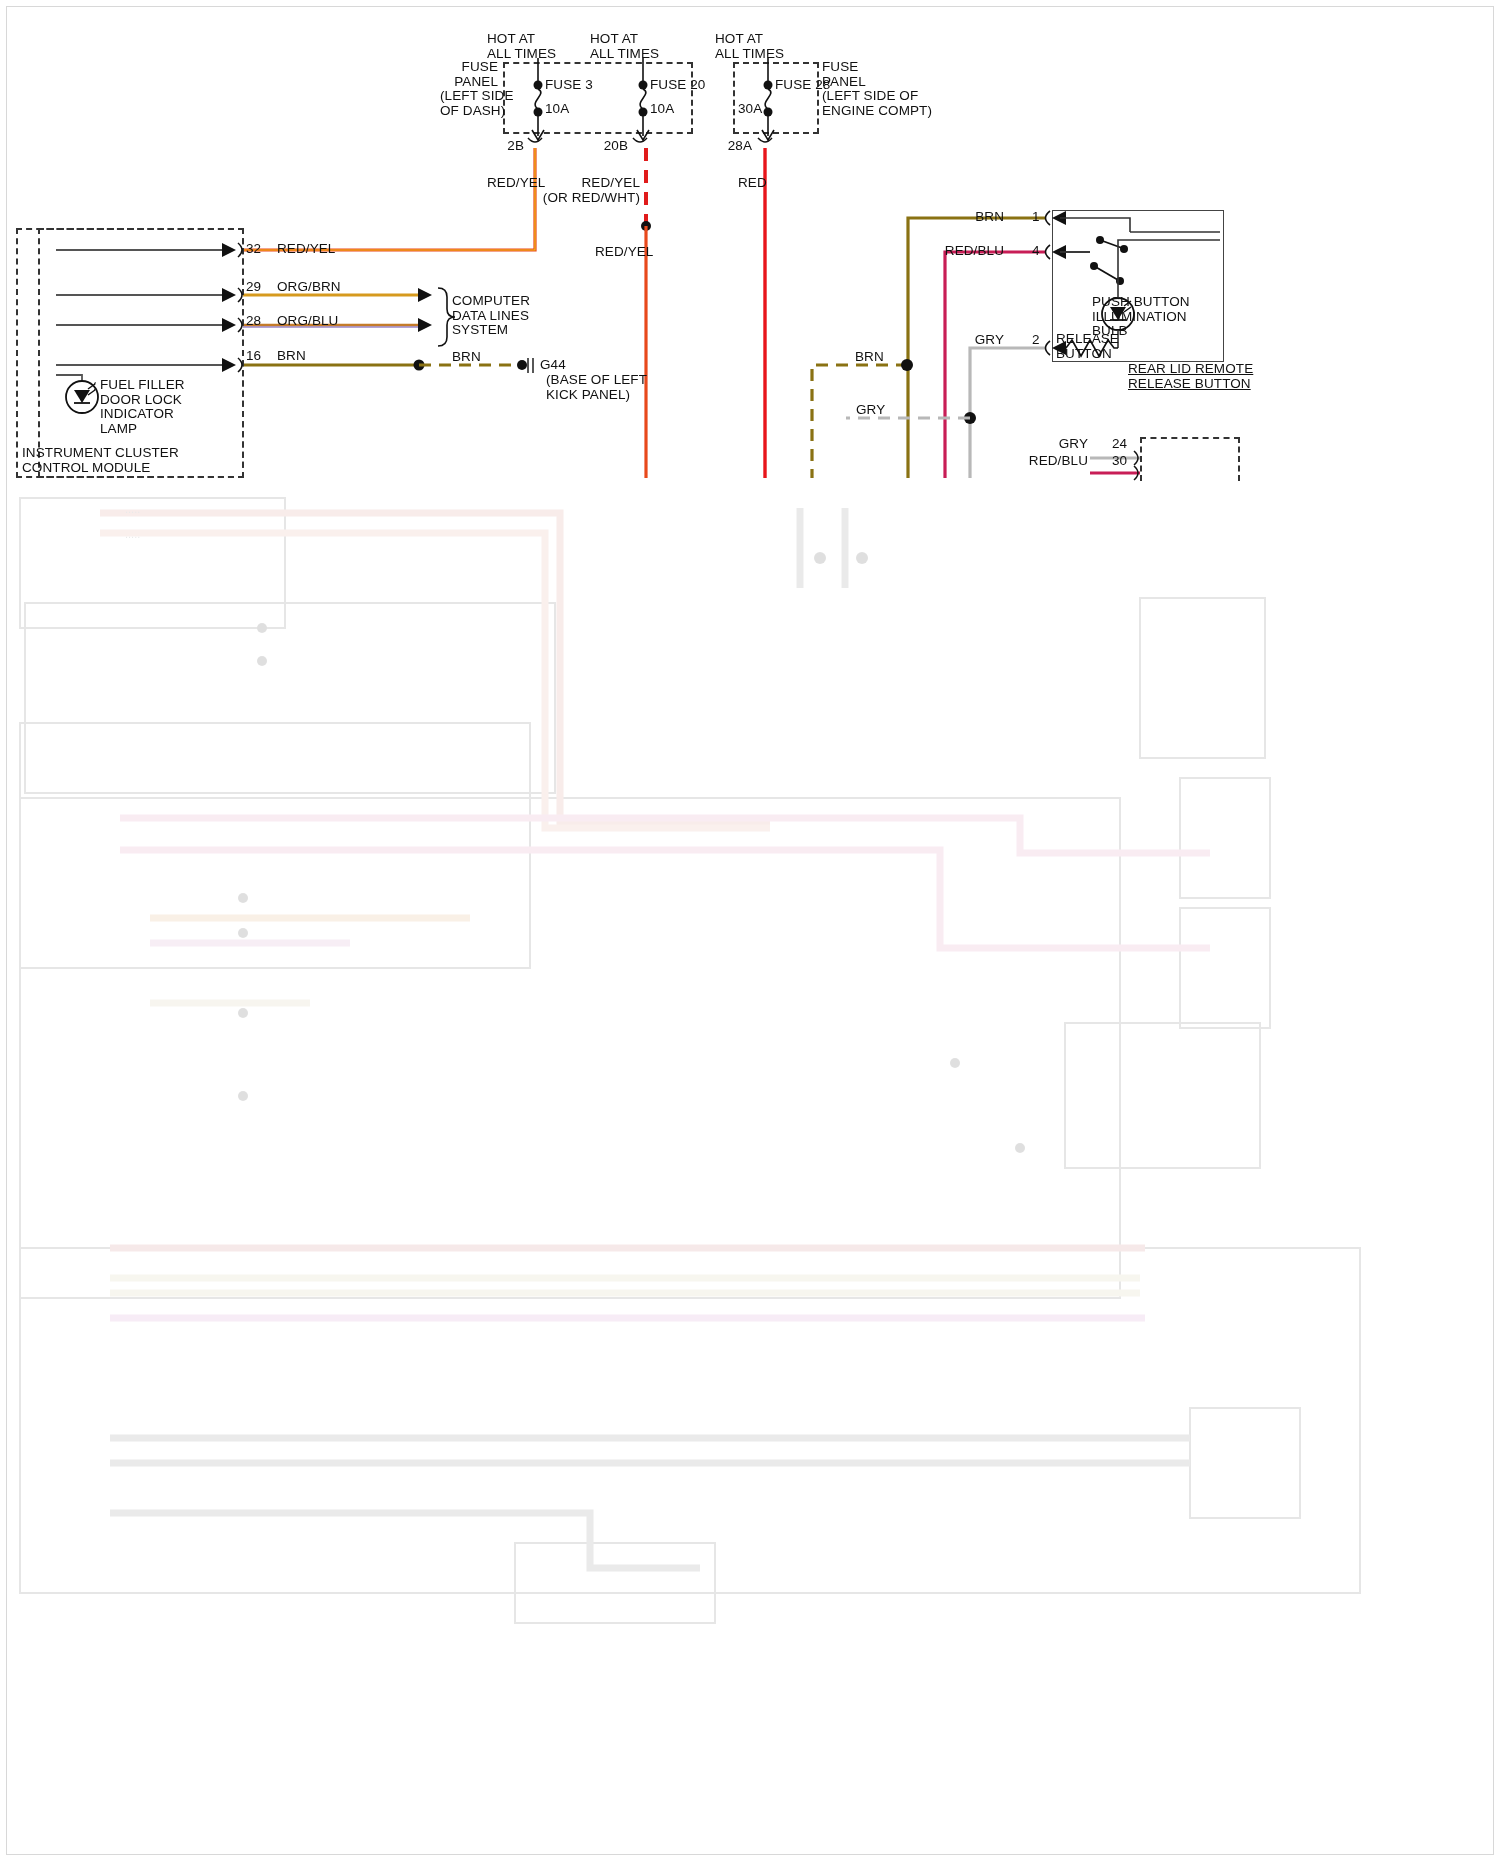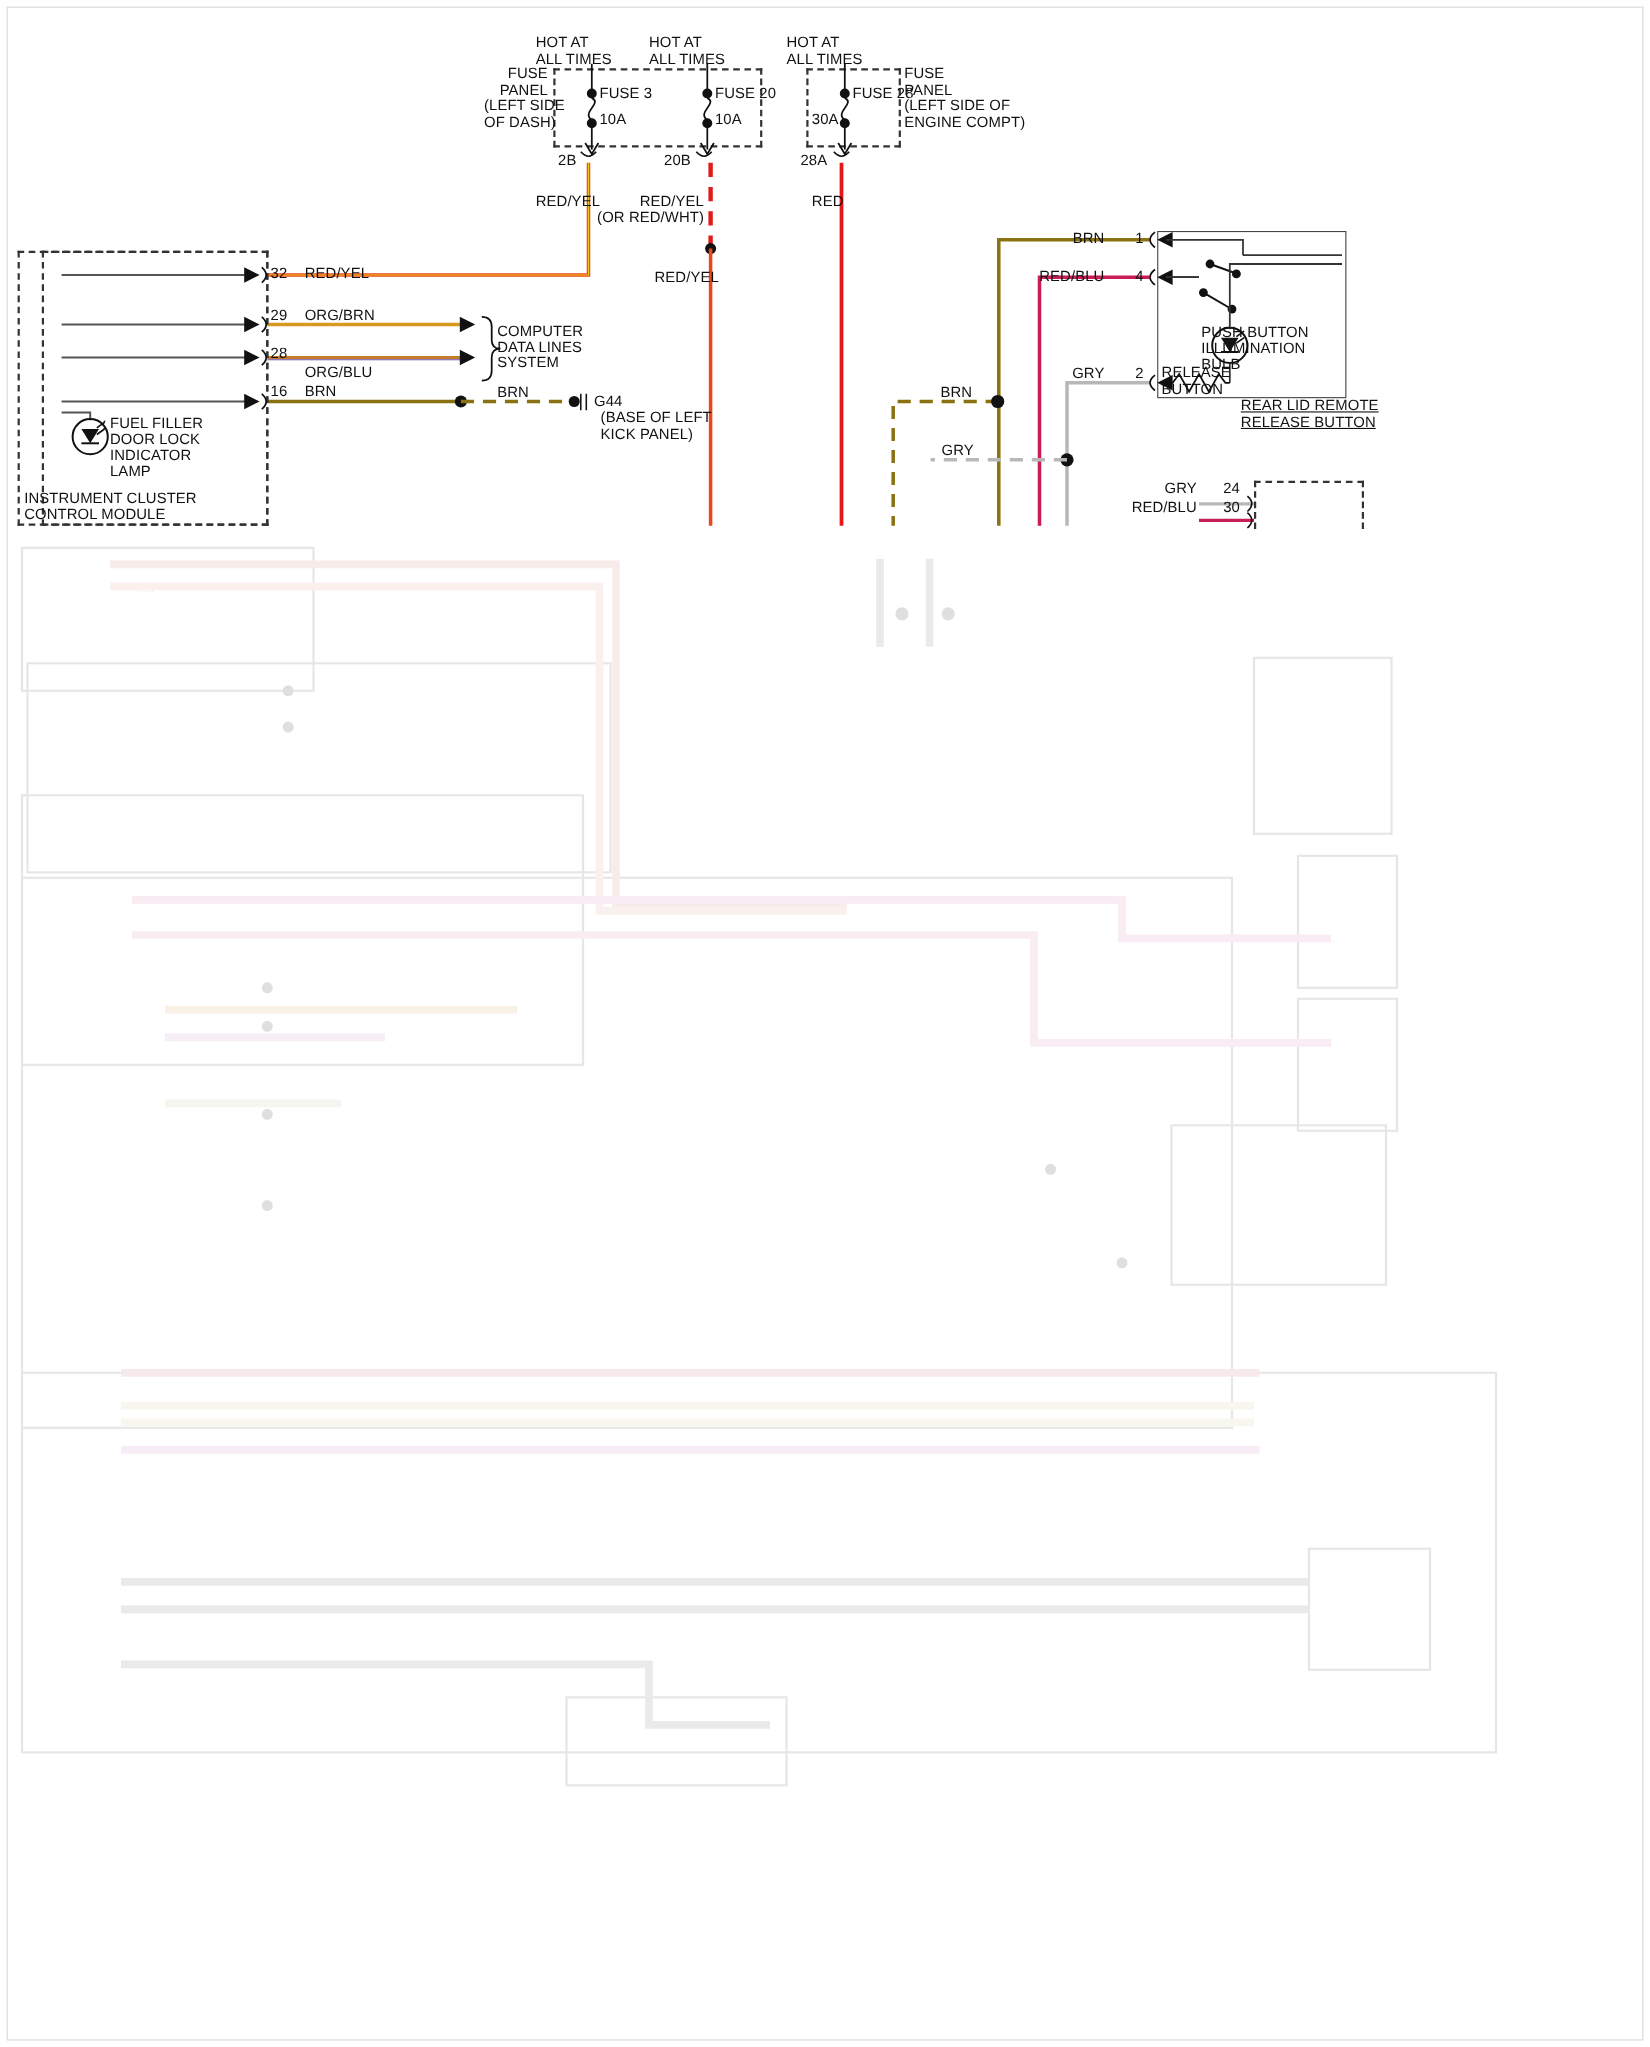--- a/index.html
+++ b/index.html
@@ -202,21 +202,21 @@
     <path d="M88 389 l7 -5 M88 395 l7 -5" stroke="#111" stroke-width="1.5"></path>
     <path d="M94 383 l2 -1 -1 3 Z" fill="#111"></path>
     <path d="M94 389 l2 -1 -1 3 Z" fill="#111"></path>
   </svg>
 
   <div class="lbl" style="left:246px;top:242px;">32</div>
   <div class="lbl" style="left:277px;top:242px;">RED/YEL</div>
   <div class="lbl" style="left:246px;top:280px;">29</div>
   <div class="lbl" style="left:277px;top:280px;">ORG/BRN</div>
   <div class="lbl" style="left:246px;top:314px;">28</div>
-  <div class="lbl" style="left:277px;top:332px;">ORG/BLU</div>
+  <div class="lbl" style="left:277px;top:314px;">ORG/BLU</div>
   <div class="lbl" style="left:246px;top:349px;">16</div>
   <div class="lbl" style="left:277px;top:349px;">BRN</div>
 
   <div class="lbl" style="left:100px;top:378px;">FUEL FILLER
 DOOR LOCK
 INDICATOR
 LAMP</div>
   <div class="lbl" style="left:22px;top:446px;">INSTRUMENT CLUSTER
 CONTROL MODULE</div>
 

